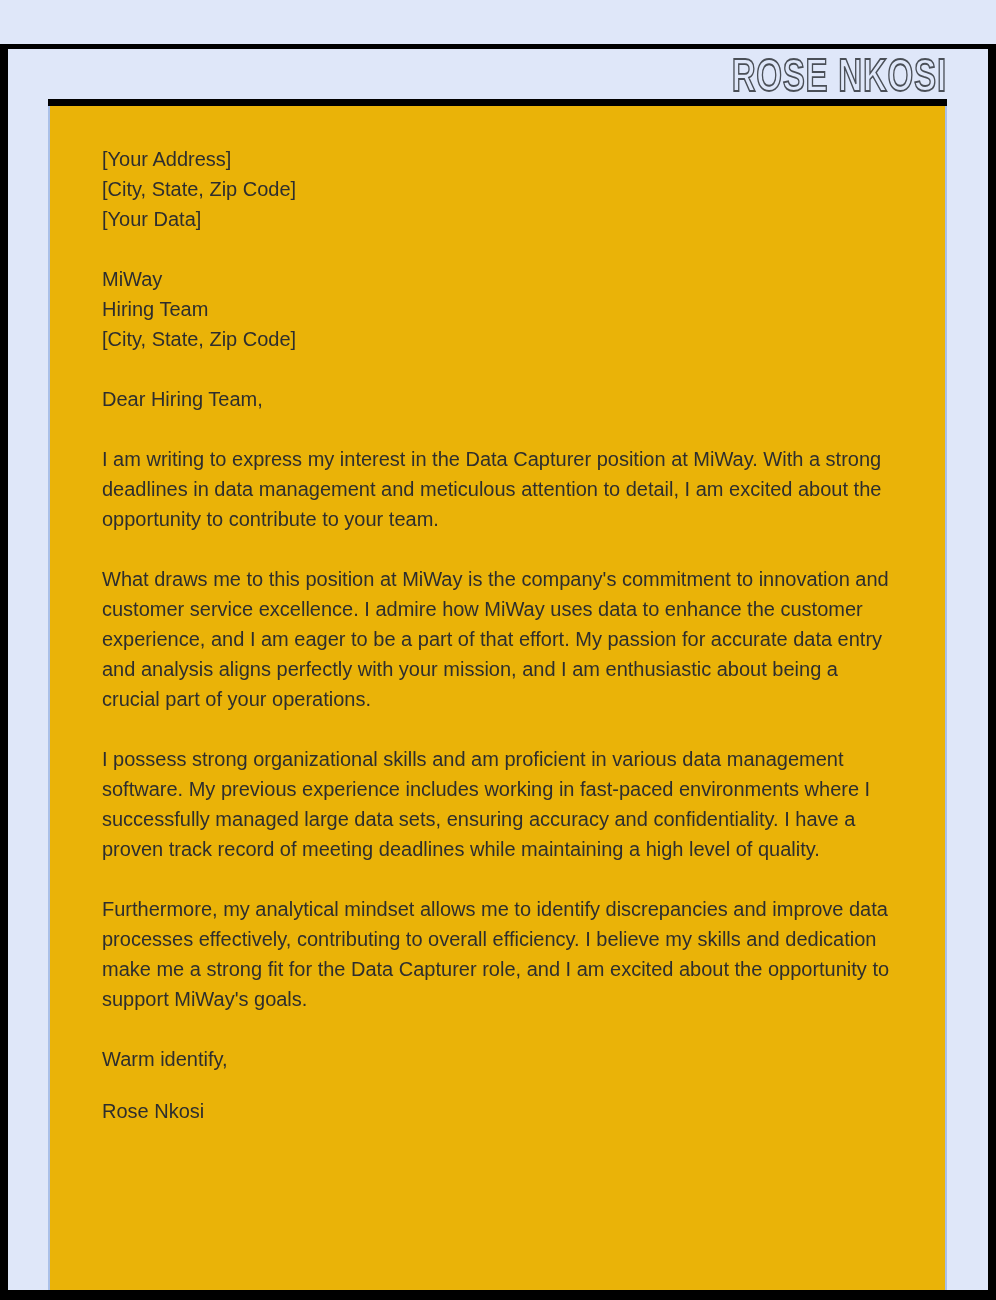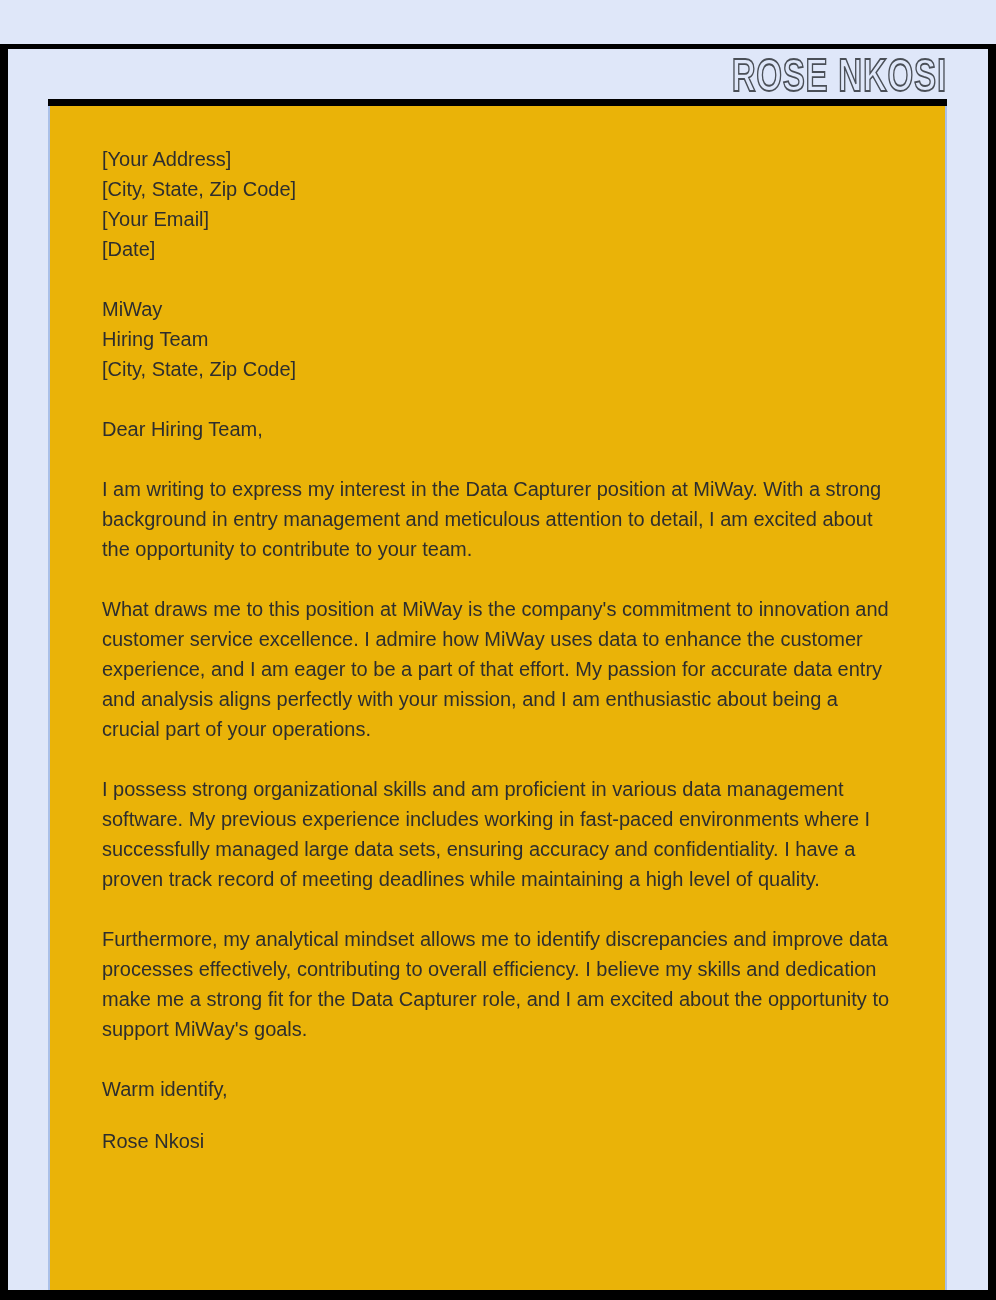--- a/index.html
+++ b/index.html
@@ -99,33 +99,32 @@
   <div class="header-name">ROSE NKOSI</div>
 
   <div class="accent-bar"></div>
 
   <div class="sheet">
     <div class="letter-body">
 
       <div class="block">
         <div>[Your Address]</div>
         <div>[City, State, Zip Code]</div>
-        <div>[Your Email]</div>
-        <div>[Date]</div>
+        <div>[Your Data]</div>
       </div>
 
       <div class="block">
         <div>MiWay</div>
         <div>Hiring Team</div>
         <div>[City, State, Zip Code]</div>
       </div>
 
       <div class="block">Dear Hiring Team,</div>
 
-      <p>I am writing to express my interest in the Data Capturer position at MiWay. With a strong background in entry management and meticulous attention to detail, I am excited about the opportunity to contribute to your team.</p>
+      <p>I am writing to express my interest in the Data Capturer position at MiWay. With a strong deadlines in data management and meticulous attention to detail, I am excited about the opportunity to contribute to your team.</p>
       <p>What draws me to this position at MiWay is the company's commitment to innovation and customer service excellence. I admire how MiWay uses data to enhance the customer experience, and I am eager to be a part of that effort. My passion for accurate data entry and analysis aligns perfectly with your mission, and I am enthusiastic about being a crucial part of your operations.</p>
       <p>I possess strong organizational skills and am proficient in various data management software. My previous experience includes working in fast-paced environments where I successfully managed large data sets, ensuring accuracy and confidentiality. I have a proven track record of meeting deadlines while maintaining a high level of quality.</p>
       <p>Furthermore, my analytical mindset allows me to identify discrepancies and improve data processes effectively, contributing to overall efficiency. I believe my skills and dedication make me a strong fit for the Data Capturer role, and I am excited about the opportunity to support MiWay's goals.</p>
 
       <div class="block">Warm identify,</div>
       <div class="block signature">Rose Nkosi</div>
 
     </div>
 
     <div class="watermark">Lazyapply.com</div>

